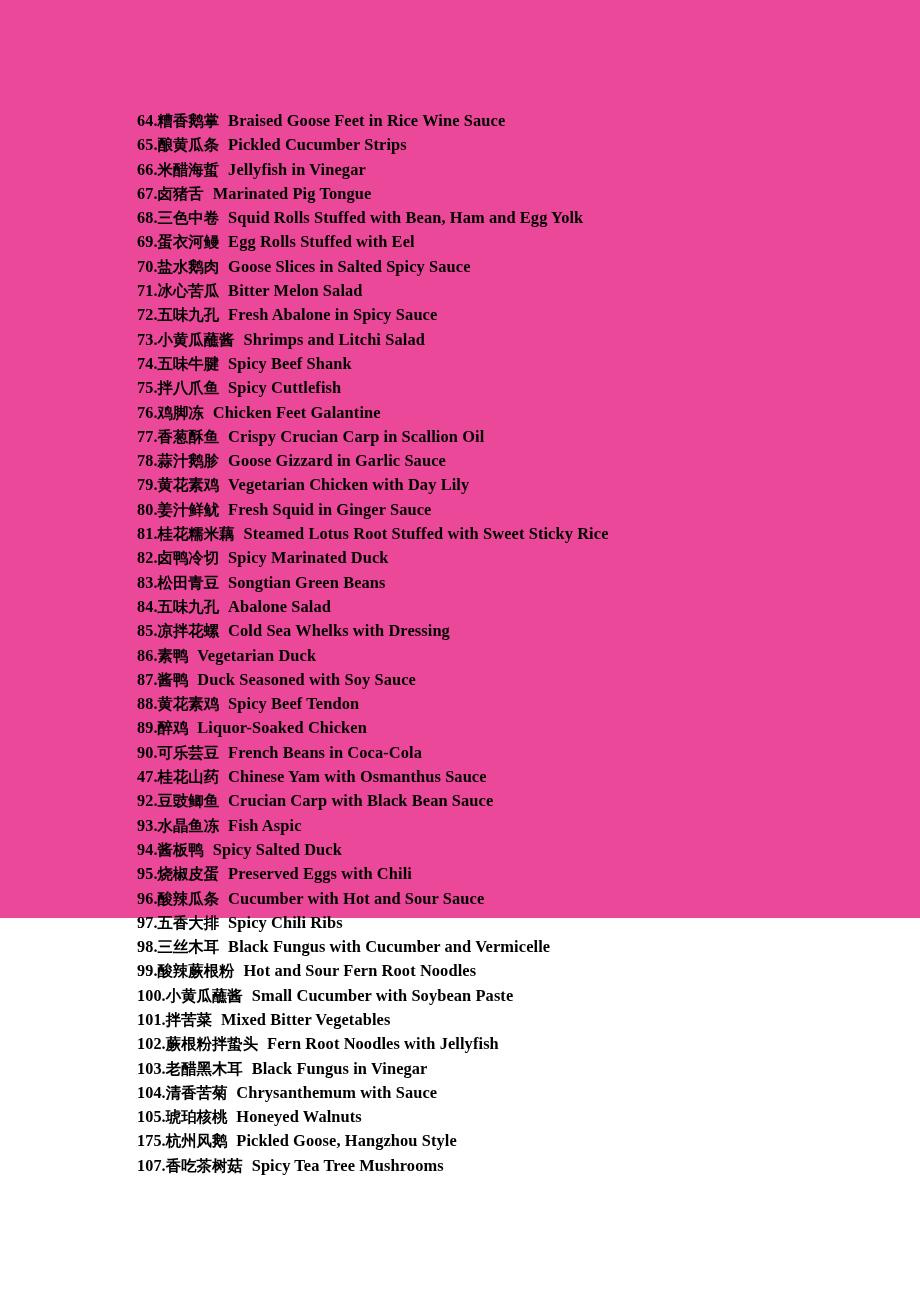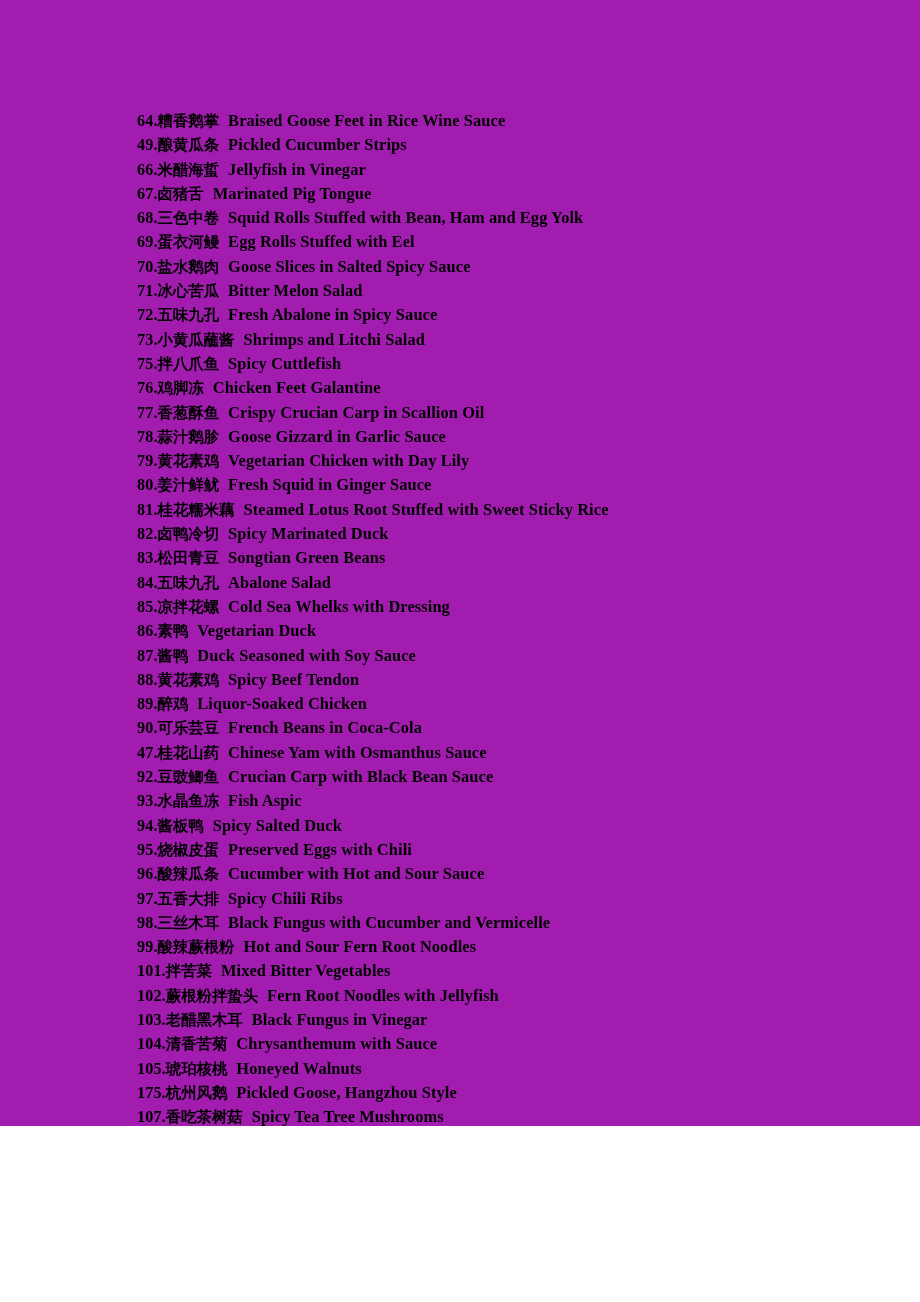--- a/index.html
+++ b/index.html
@@ -12,22 +12,22 @@
     width: 920px;
     height: 1302px;
     overflow: hidden;
     font-family: "Liberation Serif", "DejaVu Serif", serif;
     color: #000000;
     -webkit-font-smoothing: antialiased;
   }
   .page {
     position: relative;
     width: 920px;
-    height: 1126px;
-    background: #a21caf;
+    height: 918px;
+    background: #ec4899;
     box-sizing: border-box;
   }
   .menu-list {
     position: absolute;
     left: 137px;
     top: 109px;
     width: 700px;
     margin: 0;
     padding: 0;
     list-style: none;
@@ -60,29 +60,30 @@
     font-weight: bold;
     font-size: 16.4px;
   }
 </style>
 </head>
 <body>
 
 <div class="page">
   <ul class="menu-list" id="menu-list">
       <li class="menu-item"><span class="item-num">64.</span><span class="item-zh">糟香鹅掌</span><span class="item-gap"></span><span class="item-en">Braised Goose Feet in Rice Wine Sauce</span></li>
-      <li class="menu-item"><span class="item-num">49.</span><span class="item-zh">酿黄瓜条</span><span class="item-gap"></span><span class="item-en">Pickled Cucumber Strips</span></li>
+      <li class="menu-item"><span class="item-num">65.</span><span class="item-zh">酿黄瓜条</span><span class="item-gap"></span><span class="item-en">Pickled Cucumber Strips</span></li>
       <li class="menu-item"><span class="item-num">66.</span><span class="item-zh">米醋海蜇</span><span class="item-gap"></span><span class="item-en">Jellyfish in Vinegar</span></li>
       <li class="menu-item"><span class="item-num">67.</span><span class="item-zh">卤猪舌</span><span class="item-gap"></span><span class="item-en">Marinated Pig Tongue</span></li>
       <li class="menu-item"><span class="item-num">68.</span><span class="item-zh">三色中卷</span><span class="item-gap"></span><span class="item-en">Squid Rolls Stuffed with Bean, Ham and Egg Yolk</span></li>
       <li class="menu-item"><span class="item-num">69.</span><span class="item-zh">蛋衣河鳗</span><span class="item-gap"></span><span class="item-en">Egg Rolls Stuffed with Eel</span></li>
       <li class="menu-item"><span class="item-num">70.</span><span class="item-zh">盐水鹅肉</span><span class="item-gap"></span><span class="item-en">Goose Slices in Salted Spicy Sauce</span></li>
       <li class="menu-item"><span class="item-num">71.</span><span class="item-zh">冰心苦瓜</span><span class="item-gap"></span><span class="item-en">Bitter Melon Salad</span></li>
       <li class="menu-item"><span class="item-num">72.</span><span class="item-zh">五味九孔</span><span class="item-gap"></span><span class="item-en">Fresh Abalone in Spicy Sauce</span></li>
       <li class="menu-item"><span class="item-num">73.</span><span class="item-zh">小黄瓜蘸酱</span><span class="item-gap"></span><span class="item-en">Shrimps and Litchi Salad</span></li>
+      <li class="menu-item"><span class="item-num">74.</span><span class="item-zh">五味牛腱</span><span class="item-gap"></span><span class="item-en">Spicy Beef Shank</span></li>
       <li class="menu-item"><span class="item-num">75.</span><span class="item-zh">拌八爪鱼</span><span class="item-gap"></span><span class="item-en">Spicy Cuttlefish</span></li>
       <li class="menu-item"><span class="item-num">76.</span><span class="item-zh">鸡脚冻</span><span class="item-gap"></span><span class="item-en">Chicken Feet Galantine</span></li>
       <li class="menu-item"><span class="item-num">77.</span><span class="item-zh">香葱酥鱼</span><span class="item-gap"></span><span class="item-en">Crispy Crucian Carp in Scallion Oil</span></li>
       <li class="menu-item"><span class="item-num">78.</span><span class="item-zh">蒜汁鹅胗</span><span class="item-gap"></span><span class="item-en">Goose Gizzard in Garlic Sauce</span></li>
       <li class="menu-item"><span class="item-num">79.</span><span class="item-zh">黄花素鸡</span><span class="item-gap"></span><span class="item-en">Vegetarian Chicken with Day Lily</span></li>
       <li class="menu-item"><span class="item-num">80.</span><span class="item-zh">姜汁鲜鱿</span><span class="item-gap"></span><span class="item-en">Fresh Squid in Ginger Sauce</span></li>
       <li class="menu-item"><span class="item-num">81.</span><span class="item-zh">桂花糯米藕</span><span class="item-gap"></span><span class="item-en">Steamed Lotus Root Stuffed with Sweet Sticky Rice</span></li>
       <li class="menu-item"><span class="item-num">82.</span><span class="item-zh">卤鸭冷切</span><span class="item-gap"></span><span class="item-en">Spicy Marinated Duck</span></li>
       <li class="menu-item"><span class="item-num">83.</span><span class="item-zh">松田青豆</span><span class="item-gap"></span><span class="item-en">Songtian Green Beans</span></li>
       <li class="menu-item"><span class="item-num">84.</span><span class="item-zh">五味九孔</span><span class="item-gap"></span><span class="item-en">Abalone Salad</span></li>
@@ -94,20 +95,21 @@
       <li class="menu-item"><span class="item-num">90.</span><span class="item-zh">可乐芸豆</span><span class="item-gap"></span><span class="item-en">French Beans in Coca-Cola</span></li>
       <li class="menu-item"><span class="item-num">47.</span><span class="item-zh">桂花山药</span><span class="item-gap"></span><span class="item-en">Chinese Yam with Osmanthus Sauce</span></li>
       <li class="menu-item"><span class="item-num">92.</span><span class="item-zh">豆豉鲫鱼</span><span class="item-gap"></span><span class="item-en">Crucian Carp with Black Bean Sauce</span></li>
       <li class="menu-item"><span class="item-num">93.</span><span class="item-zh">水晶鱼冻</span><span class="item-gap"></span><span class="item-en">Fish Aspic</span></li>
       <li class="menu-item"><span class="item-num">94.</span><span class="item-zh">酱板鸭</span><span class="item-gap"></span><span class="item-en">Spicy Salted Duck</span></li>
       <li class="menu-item"><span class="item-num">95.</span><span class="item-zh">烧椒皮蛋</span><span class="item-gap"></span><span class="item-en">Preserved Eggs with Chili</span></li>
       <li class="menu-item"><span class="item-num">96.</span><span class="item-zh">酸辣瓜条</span><span class="item-gap"></span><span class="item-en">Cucumber with Hot and Sour Sauce</span></li>
       <li class="menu-item"><span class="item-num">97.</span><span class="item-zh">五香大排</span><span class="item-gap"></span><span class="item-en">Spicy Chili Ribs</span></li>
       <li class="menu-item"><span class="item-num">98.</span><span class="item-zh">三丝木耳</span><span class="item-gap"></span><span class="item-en">Black Fungus with Cucumber and Vermicelle</span></li>
       <li class="menu-item"><span class="item-num">99.</span><span class="item-zh">酸辣蕨根粉</span><span class="item-gap"></span><span class="item-en">Hot and Sour Fern Root Noodles</span></li>
+      <li class="menu-item"><span class="item-num">100.</span><span class="item-zh">小黄瓜蘸酱</span><span class="item-gap"></span><span class="item-en">Small Cucumber with Soybean Paste</span></li>
       <li class="menu-item"><span class="item-num">101.</span><span class="item-zh">拌苦菜</span><span class="item-gap"></span><span class="item-en">Mixed Bitter Vegetables</span></li>
       <li class="menu-item"><span class="item-num">102.</span><span class="item-zh">蕨根粉拌蛰头</span><span class="item-gap"></span><span class="item-en">Fern Root Noodles with Jellyfish</span></li>
       <li class="menu-item"><span class="item-num">103.</span><span class="item-zh">老醋黑木耳</span><span class="item-gap"></span><span class="item-en">Black Fungus in Vinegar</span></li>
       <li class="menu-item"><span class="item-num">104.</span><span class="item-zh">清香苦菊</span><span class="item-gap"></span><span class="item-en">Chrysanthemum with Sauce</span></li>
       <li class="menu-item"><span class="item-num">105.</span><span class="item-zh">琥珀核桃</span><span class="item-gap"></span><span class="item-en">Honeyed Walnuts</span></li>
       <li class="menu-item"><span class="item-num">175.</span><span class="item-zh">杭州风鹅</span><span class="item-gap"></span><span class="item-en">Pickled Goose, Hangzhou Style</span></li>
       <li class="menu-item"><span class="item-num">107.</span><span class="item-zh">香吃茶树菇</span><span class="item-gap"></span><span class="item-en">Spicy Tea Tree Mushrooms</span></li>
     </ul>
 </div>
 

